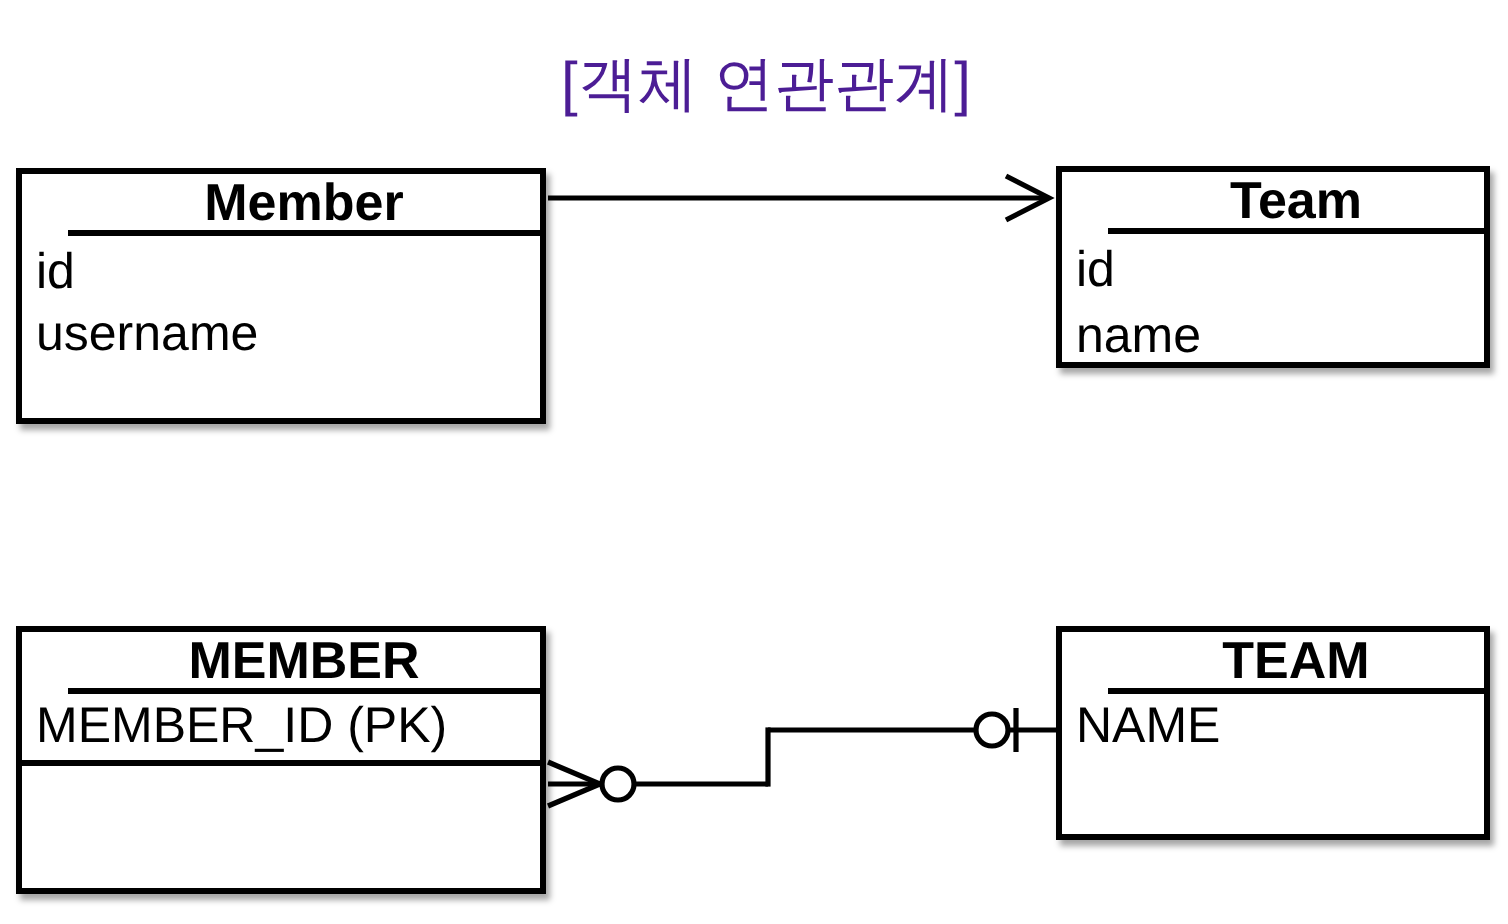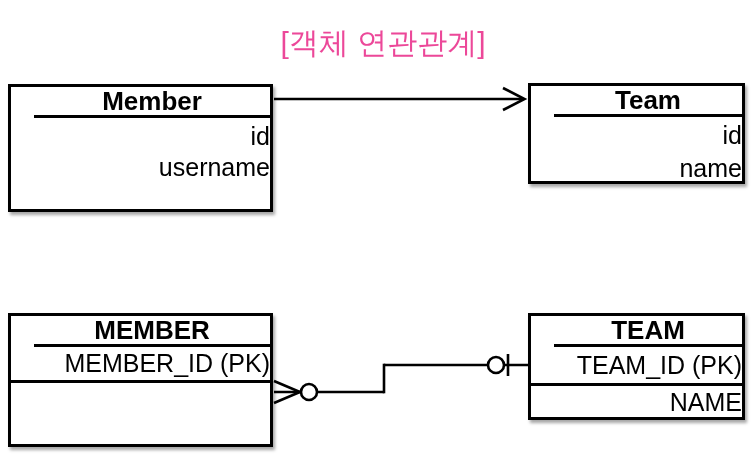--- a/index.html
+++ b/index.html
@@ -11,21 +11,21 @@
     color: #000000;
     font-family: "Liberation Sans", sans-serif;
     overflow: hidden;
   }
   .section-title {
     position: absolute;
     transform: translateX(-50%);
     font-size: 30px;
     line-height: 34px;
     white-space: nowrap;
-    color: #ec4899;
+    color: #4c1d95;
   }
   .uml-box {
     position: absolute;
     box-sizing: border-box;
     background: #ffffff;
     border: 3px solid #000000;
     box-shadow: 2px 3px 3px rgba(0,0,0,0.35);
   }
   .uml-header {
     text-align: center;
@@ -36,21 +36,20 @@
     white-space: nowrap;
     overflow: hidden;
     margin-left: 23px;
   }
   .uml-field, .table-row {
     font-size: 25px;
     line-height: 31px;
     padding-left: 7px;
     white-space: nowrap;
     overflow: hidden;
-    text-align: right;
   }
   .bold { font-weight: bold; }
   .row-divided { border-bottom: 3px solid #000000; }
   .row-h33 { line-height: 33px; }
   .row-h36 { line-height: 36px; }
   .mult-label {
     position: absolute;
     font-size: 28px;
     line-height: 32px;
     white-space: nowrap;
@@ -87,21 +86,20 @@
 
 
 
   <div class="uml-box" style="left:8px; top:313px; width:265px; height:134px;">
     <div class="uml-header">MEMBER</div>
     <div class="table-row row-h33 row-divided">MEMBER_ID (PK)</div>
   </div>
 
   <div class="uml-box" style="left:528px; top:313px; width:217px; height:107px;">
     <div class="uml-header">TEAM</div>
-    <div class="table-row row-h36 row-divided">TEAM_ID (PK)</div>
     <div class="table-row row-h33">NAME</div>
   </div>
 
   <svg class="overlay" viewBox="0 0 754 462">
 
     <g stroke="#000000" stroke-width="2.6" fill="none">
       <line x1="274" y1="99" x2="523" y2="99"></line>
       <polyline points="503,88 524.5,99 503,110"></polyline>
     </g>
 

